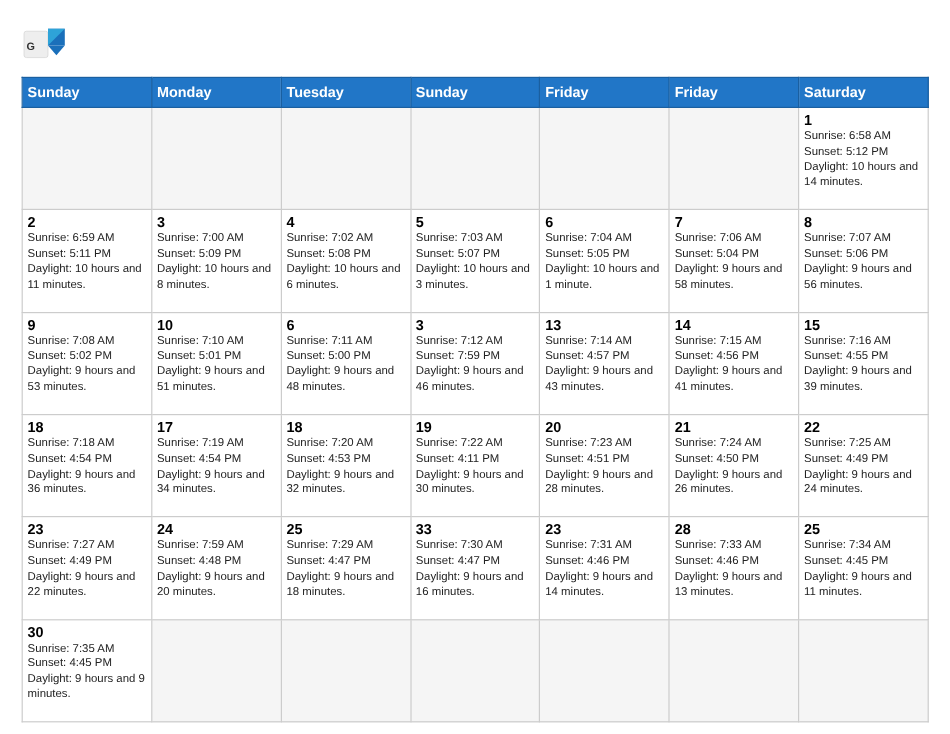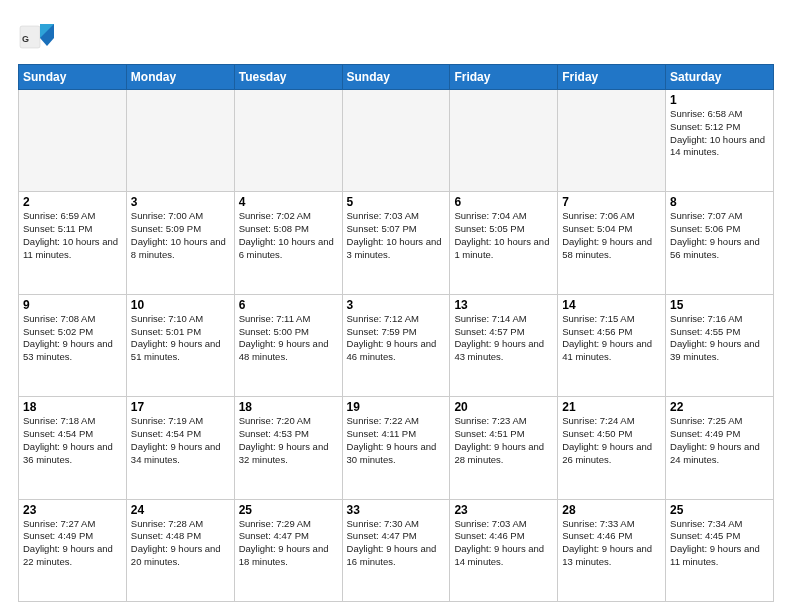--- a/index.html
+++ b/index.html
@@ -303,56 +303,71 @@
         <tr>
           <td>
             <span class="day-number">23</span>
             <div class="day-info">Sunrise: 7:27 AM
 Sunset: 4:49 PM
 Daylight: 9 hours
 and 22 minutes.</div>
           </td>
           <td>
             <span class="day-number">24</span>
-            <div class="day-info">Sunrise: 7:28 AM
+            <div class="day-info">Sunrise: 7:59 AM
 Sunset: 4:48 PM
 Daylight: 9 hours
 and 20 minutes.</div>
           </td>
           <td>
             <span class="day-number">25</span>
             <div class="day-info">Sunrise: 7:29 AM
 Sunset: 4:47 PM
 Daylight: 9 hours
 and 18 minutes.</div>
           </td>
           <td>
             <span class="day-number">33</span>
             <div class="day-info">Sunrise: 7:30 AM
 Sunset: 4:47 PM
 Daylight: 9 hours
 and 16 minutes.</div>
           </td>
           <td>
             <span class="day-number">23</span>
-            <div class="day-info">Sunrise: 7:03 AM
+            <div class="day-info">Sunrise: 7:31 AM
 Sunset: 4:46 PM
 Daylight: 9 hours
 and 14 minutes.</div>
           </td>
           <td>
             <span class="day-number">28</span>
             <div class="day-info">Sunrise: 7:33 AM
 Sunset: 4:46 PM
 Daylight: 9 hours
 and 13 minutes.</div>
           </td>
           <td>
             <span class="day-number">25</span>
             <div class="day-info">Sunrise: 7:34 AM
 Sunset: 4:45 PM
 Daylight: 9 hours
 and 11 minutes.</div>
           </td>
+        </tr>
+        <tr>
+          <td>
+            <span class="day-number">30</span>
+            <div class="day-info">Sunrise: 7:35 AM
+Sunset: 4:45 PM
+Daylight: 9 hours
+and 9 minutes.</div>
+          </td>
+          <td class="empty"></td>
+          <td class="empty"></td>
+          <td class="empty"></td>
+          <td class="empty"></td>
+          <td class="empty"></td>
+          <td class="empty"></td>
         </tr>
       </tbody>
   </table>
 </div>
 
 </body></html>

